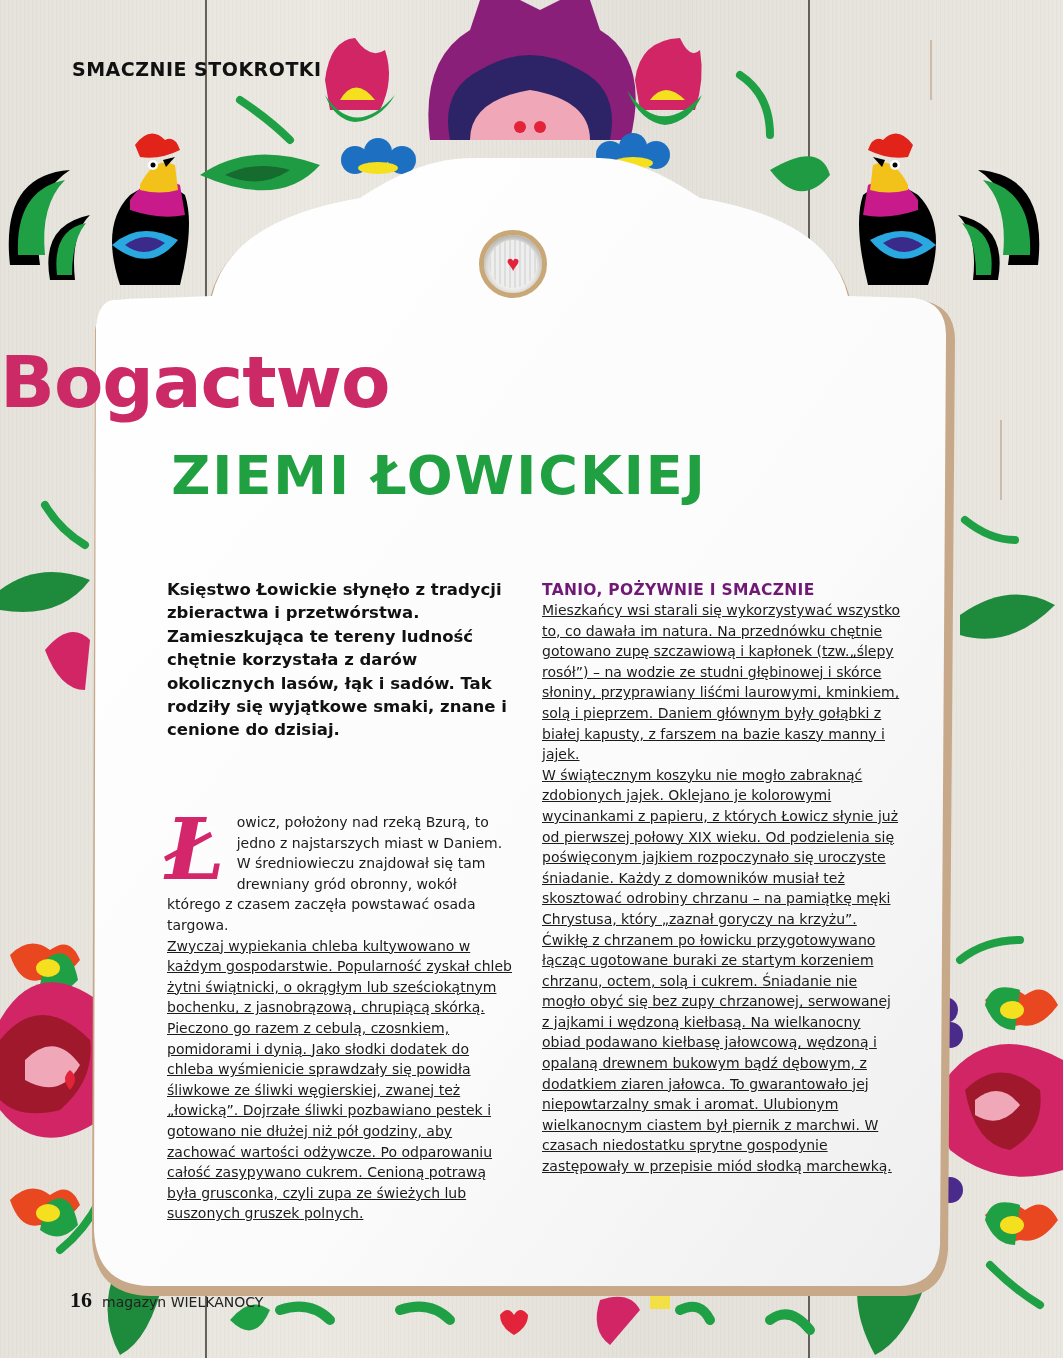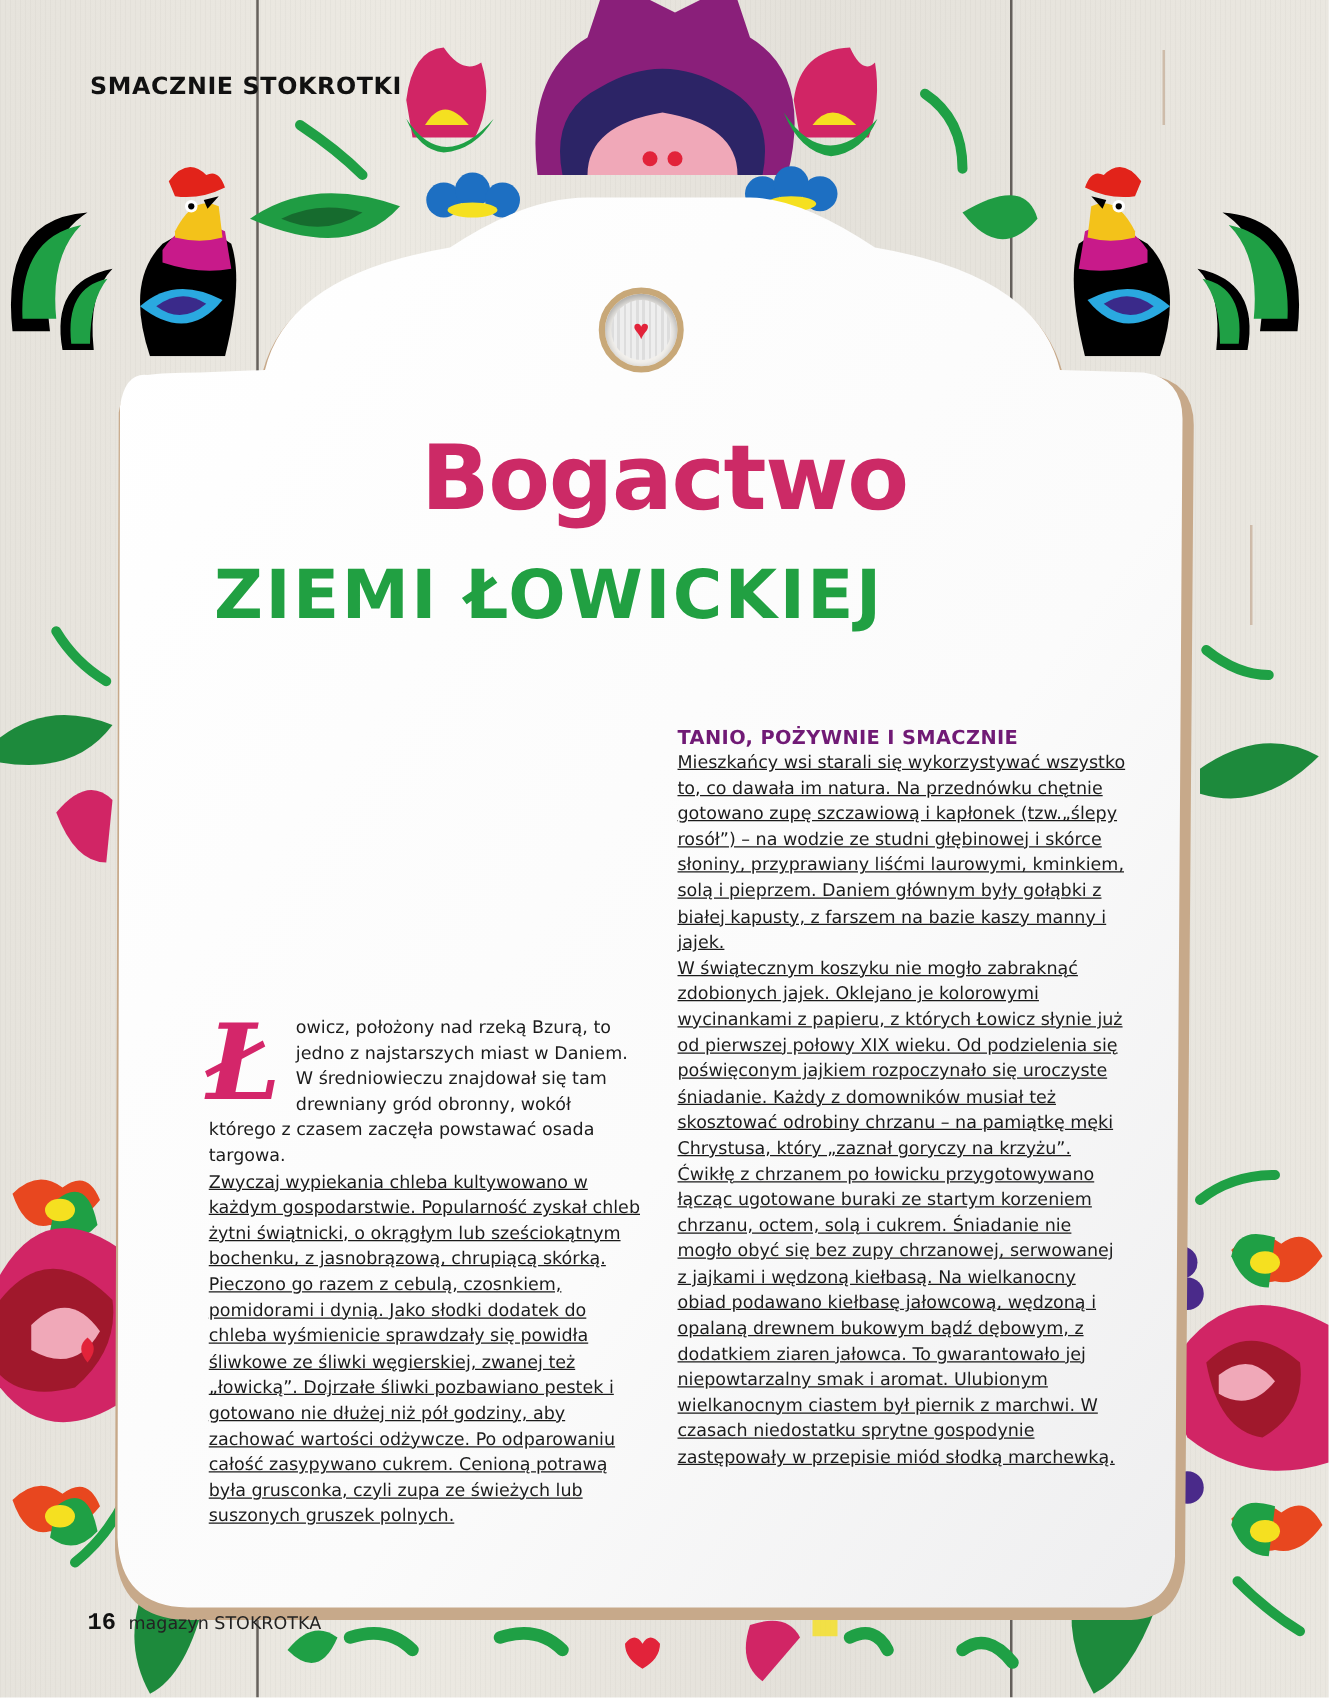--- a/index.html
+++ b/index.html
@@ -36,21 +36,21 @@
   .hole-inner {
     width: 48px; height: 48px; border-radius: 50%;
     background: repeating-linear-gradient(90deg, #ddd 0 2px, #eee 2px 5px);
     display: flex; align-items: center; justify-content: center;
     color: #e2233a; font-size: 22px; line-height: 1;
   }
 
   .content { position: absolute; left: 0; top: 0; width: 1063px; height: 1358px; z-index: 4; }
 
   .title-main {
-    position: absolute; left: 0; width: 1063px; top: 340px; text-align: center;
+    position: absolute; left: 0; width: 1063px; top: 340px; text-align: left;
     font-family: "DejaVu Sans", sans-serif; font-weight: 700; font-size: 72px;
     color: #cc2a66; letter-spacing: -1px;
   }
   .title-sub {
     position: absolute; left: 0; width: 878px; top: 444px; text-align: center;
     font-family: "DejaVu Sans", sans-serif; font-weight: 700; font-size: 54px;
     color: #21a042; letter-spacing: 2px;
   }
 
   .lead {
@@ -69,21 +69,21 @@
   }
   .heading {
     font-family: "DejaVu Sans", sans-serif; font-weight: 700; font-size: 15.5px; color: #701a75;
     letter-spacing: .3px; margin-top: 14px; line-height: 20px;
   }
   .col-right .heading:first-child { margin-top: 0; }
 
   .footer {
     position: absolute; left: 70px; top: 1287px; z-index: 5; display: flex; align-items: baseline; gap: 10px;
   }
-  .page-num { font-family: Liberation Mono, monospace; font-weight: 700; font-size: 19px; color: #111; }
+  .page-num { font-family: Liberation Serif, serif; font-weight: 700; font-size: 22px; color: #111; }
   .mag-name { font-family: "DejaVu Sans", sans-serif; font-size: 14px; color: #222; }
 </style>
 </head>
 <body>
 
 <div class="plank-line" style="left:205px;"></div>
 <div class="plank-line" style="left:808px;"></div>
 <div class="crack" style="left:940px; top:380px; height:120px;"></div>
 <div class="crack" style="left:1000px; top:420px; height:80px;"></div>
 <div class="crack" style="left:930px; top:40px; height:60px;"></div>
@@ -246,33 +246,34 @@
 <div class="hole">
   <div class="hole-inner">♥</div>
 </div>
 
 <div class="section-label">SMACZNIE STOKROTKI</div>
 
 <div class="content">
   <h1 class="title-main">Bogactwo</h1>
   <h2 class="title-sub">ZIEMI ŁOWICKIEJ</h2>
 
+  <p class="lead">Księstwo Łowickie słynęło z tradycji zbieractwa i przetwórstwa. Zamieszkująca te tereny ludność chętnie korzystała z darów okolicznych lasów, łąk i sadów. Tak rodziły się wyjątkowe smaki, znane i cenione do dzisiaj.</p>
 
   <div class="col col-left">
     <div class="intro">
       <span class="dropcap">Ł</span>
       <span>owicz, położony nad rzeką Bzurą, to jedno z najstarszych miast w Daniem. W średniowieczu znajdował się tam drewniany gród obronny, wokół którego z czasem zaczęła powstawać osada targowa.</span>
     </div>
     <div style="clear:both"></div>
     <p>Zwyczaj wypiekania chleba kultywowano w każdym gospodarstwie. Popularność zyskał chleb żytni świątnicki, o okrągłym lub sześciokątnym bochenku, z jasnobrązową, chrupiącą skórką. Pieczono go razem z cebulą, czosnkiem, pomidorami i dynią. Jako słodki dodatek do chleba wyśmienicie sprawdzały się powidła śliwkowe ze śliwki węgierskiej, zwanej też „łowicką”. Dojrzałe śliwki pozbawiano pestek i gotowano nie dłużej niż pół godziny, aby zachować wartości odżywcze. Po odparowaniu całość zasypywano cukrem. Cenioną potrawą była grusconka, czyli zupa ze świeżych lub suszonych gruszek polnych.</p>
   </div>
 
   <div class="col col-right">
     <h3 class="heading">TANIO, POŻYWNIE I SMACZNIE</h3>
     <p>Mieszkańcy wsi starali się wykorzystywać wszystko to, co dawała im natura. Na przednówku chętnie gotowano zupę szczawiową i kapłonek (tzw.„ślepy rosół”) – na wodzie ze studni głębinowej i skórce słoniny, przyprawiany liśćmi laurowymi, kminkiem, solą i pieprzem. Daniem głównym były gołąbki z białej kapusty, z farszem na bazie kaszy manny i jajek.</p>
     <p>W świątecznym koszyku nie mogło zabraknąć zdobionych jajek. Oklejano je kolorowymi wycinankami z papieru, z których Łowicz słynie już od pierwszej połowy XIX wieku. Od podzielenia się poświęconym jajkiem rozpoczynało się uroczyste śniadanie. Każdy z domowników musiał też skosztować odrobiny chrzanu – na pamiątkę męki Chrystusa, który „zaznał goryczy na krzyżu”. Ćwikłę z chrzanem po łowicku przygotowywano łącząc ugotowane buraki ze startym korzeniem chrzanu, octem, solą i cukrem. Śniadanie nie mogło obyć się bez zupy chrzanowej, serwowanej z jajkami i wędzoną kiełbasą. Na wielkanocny obiad podawano kiełbasę jałowcową, wędzoną i opalaną drewnem bukowym bądź dębowym, z dodatkiem ziaren jałowca. To gwarantowało jej niepowtarzalny smak i aromat. Ulubionym wielkanocnym ciastem był piernik z marchwi. W czasach niedostatku sprytne gospodynie zastępowały w przepisie miód słodką marchewką.</p>
   </div>
 </div>
 
 <div class="footer">
   <span class="page-num">16</span>
-  <span class="mag-name">magazyn STOKROTKA</span>
+  <span class="mag-name">magazyn WIELKANOCY</span>
 </div>
 
 </body></html>

